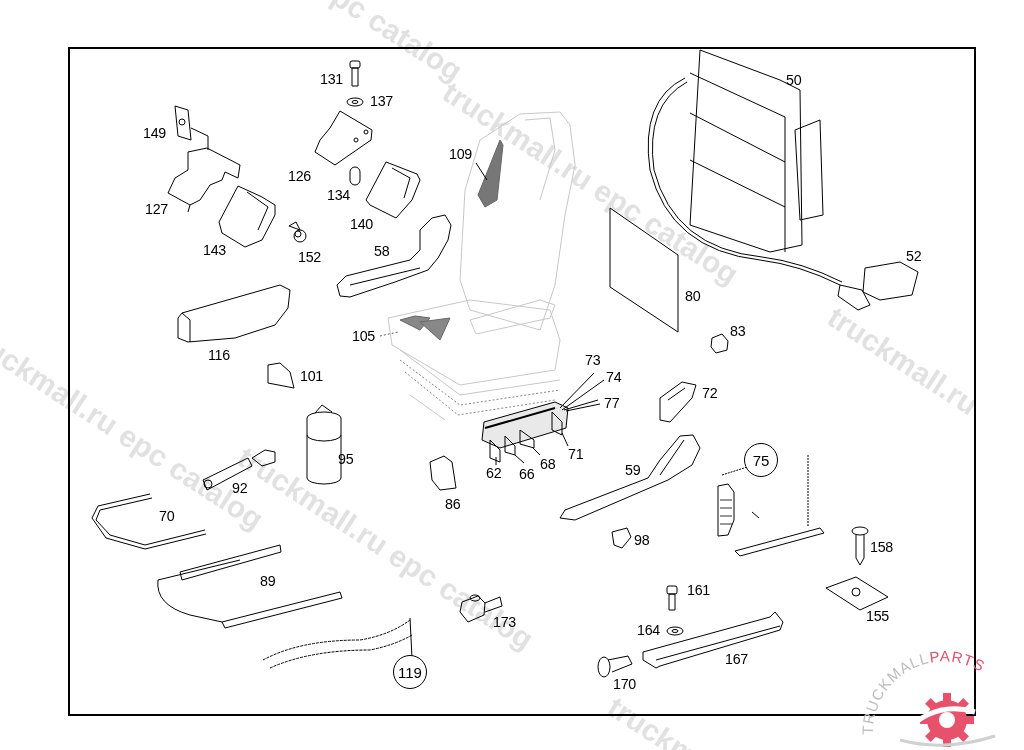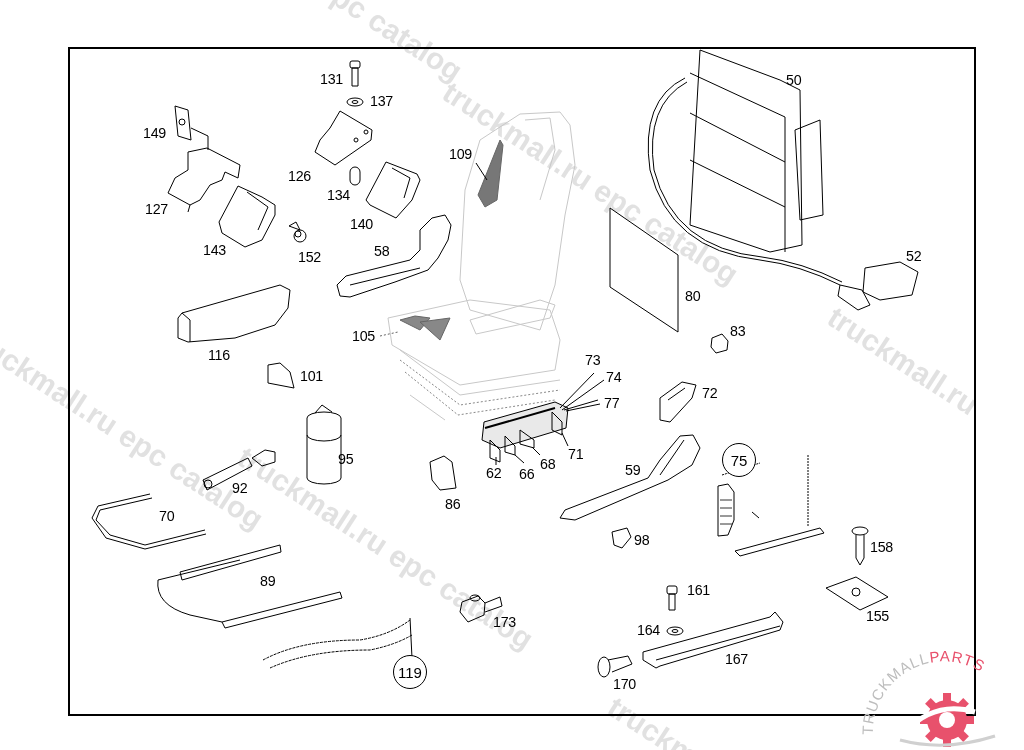--- a/index.html
+++ b/index.html
@@ -280,21 +280,21 @@
 <span class="lbl" style="left:260px;top:573px;">89</span>
 <span class="lbl" style="left:634px;top:532px;">98</span>
 <span class="lbl" style="left:870px;top:539px;">158</span>
 <span class="lbl" style="left:687px;top:582px;">161</span>
 <span class="lbl" style="left:637px;top:622px;">164</span>
 <span class="lbl" style="left:725px;top:651px;">167</span>
 <span class="lbl" style="left:613px;top:676px;">170</span>
 <span class="lbl" style="left:493px;top:614px;">173</span>
 <span class="lbl" style="left:866px;top:608px;">155</span>
 
-<div class="circ" style="left:722px;top:443px;">75</div>
+<div class="circ" style="left:744px;top:443px;">75</div>
 <div class="circ" style="left:393px;top:655px;">119</div>
 
 <svg id="logo" viewBox="0 0 169 110">
   <defs>
     <path id="arc" d="M18 95 A66 66 0 0 1 160 90"></path>
   </defs>
   <text font-family="Liberation Sans, sans-serif" font-size="15" letter-spacing="1">
     <textPath href="#arc"><tspan fill="#bdbdbd">TRUCKMALL</tspan><tspan fill="#e8516c">PARTS</tspan></textPath>
   </text>
   <g transform="translate(92,80)">

